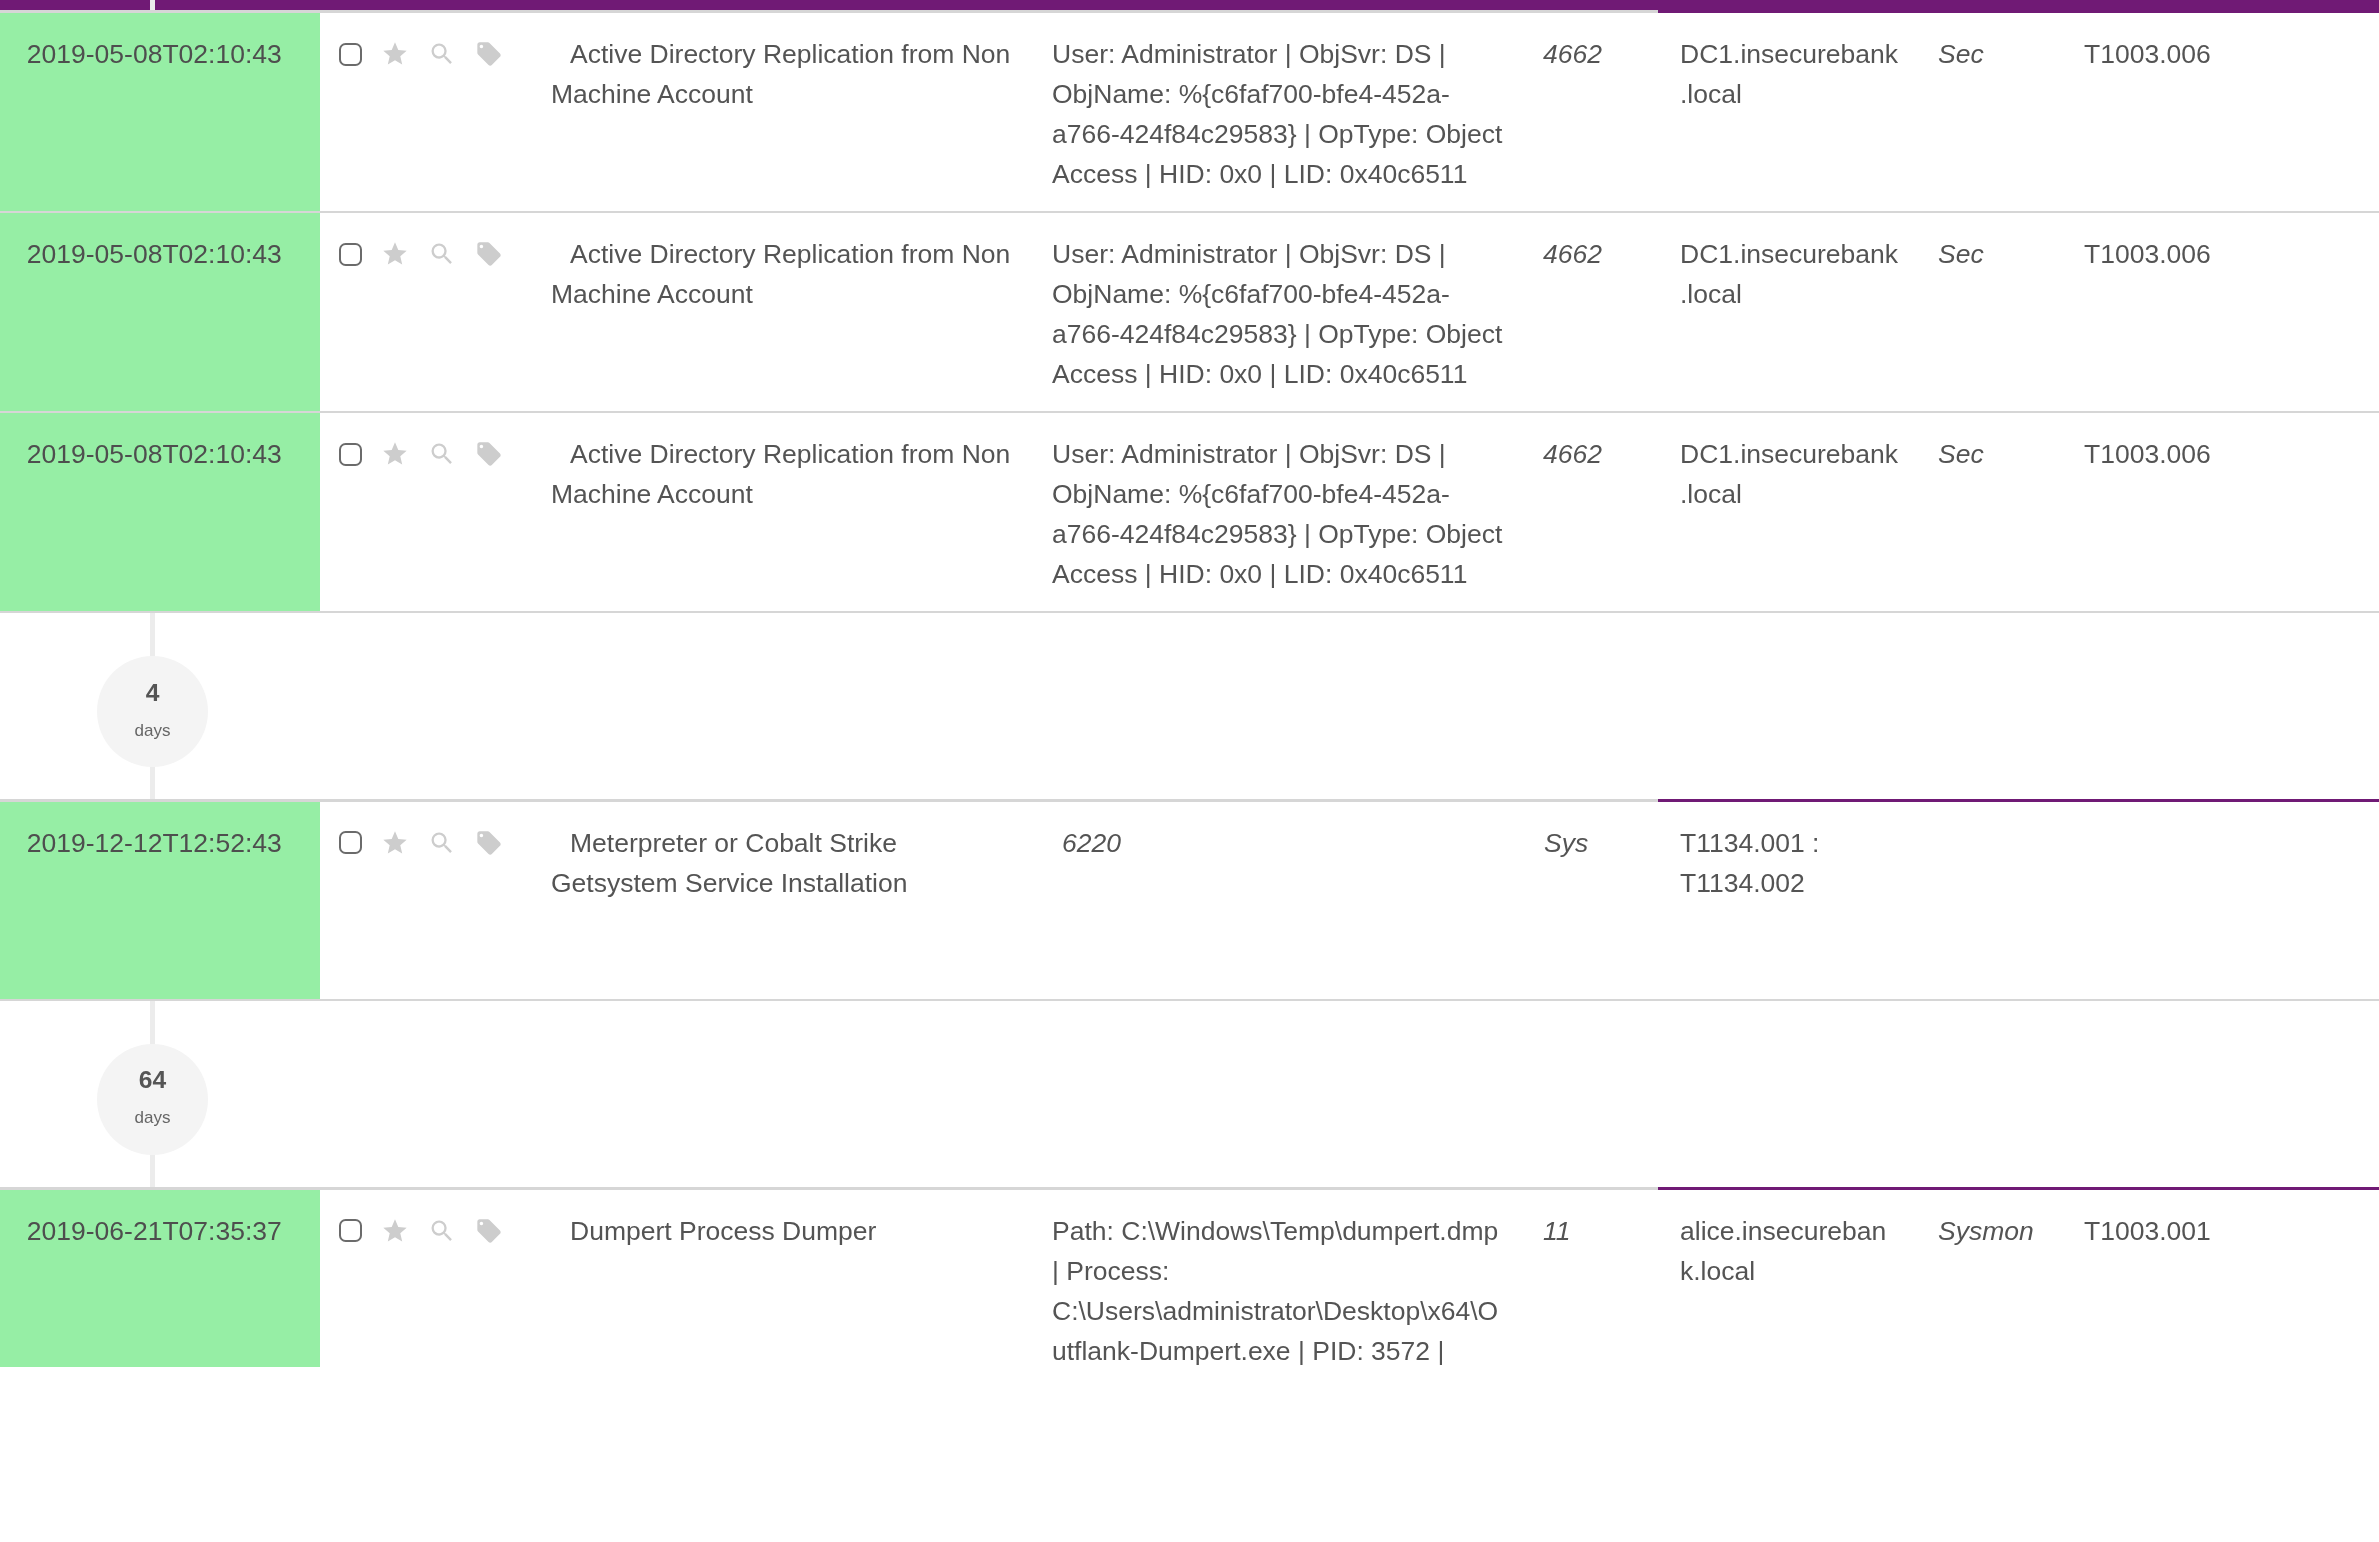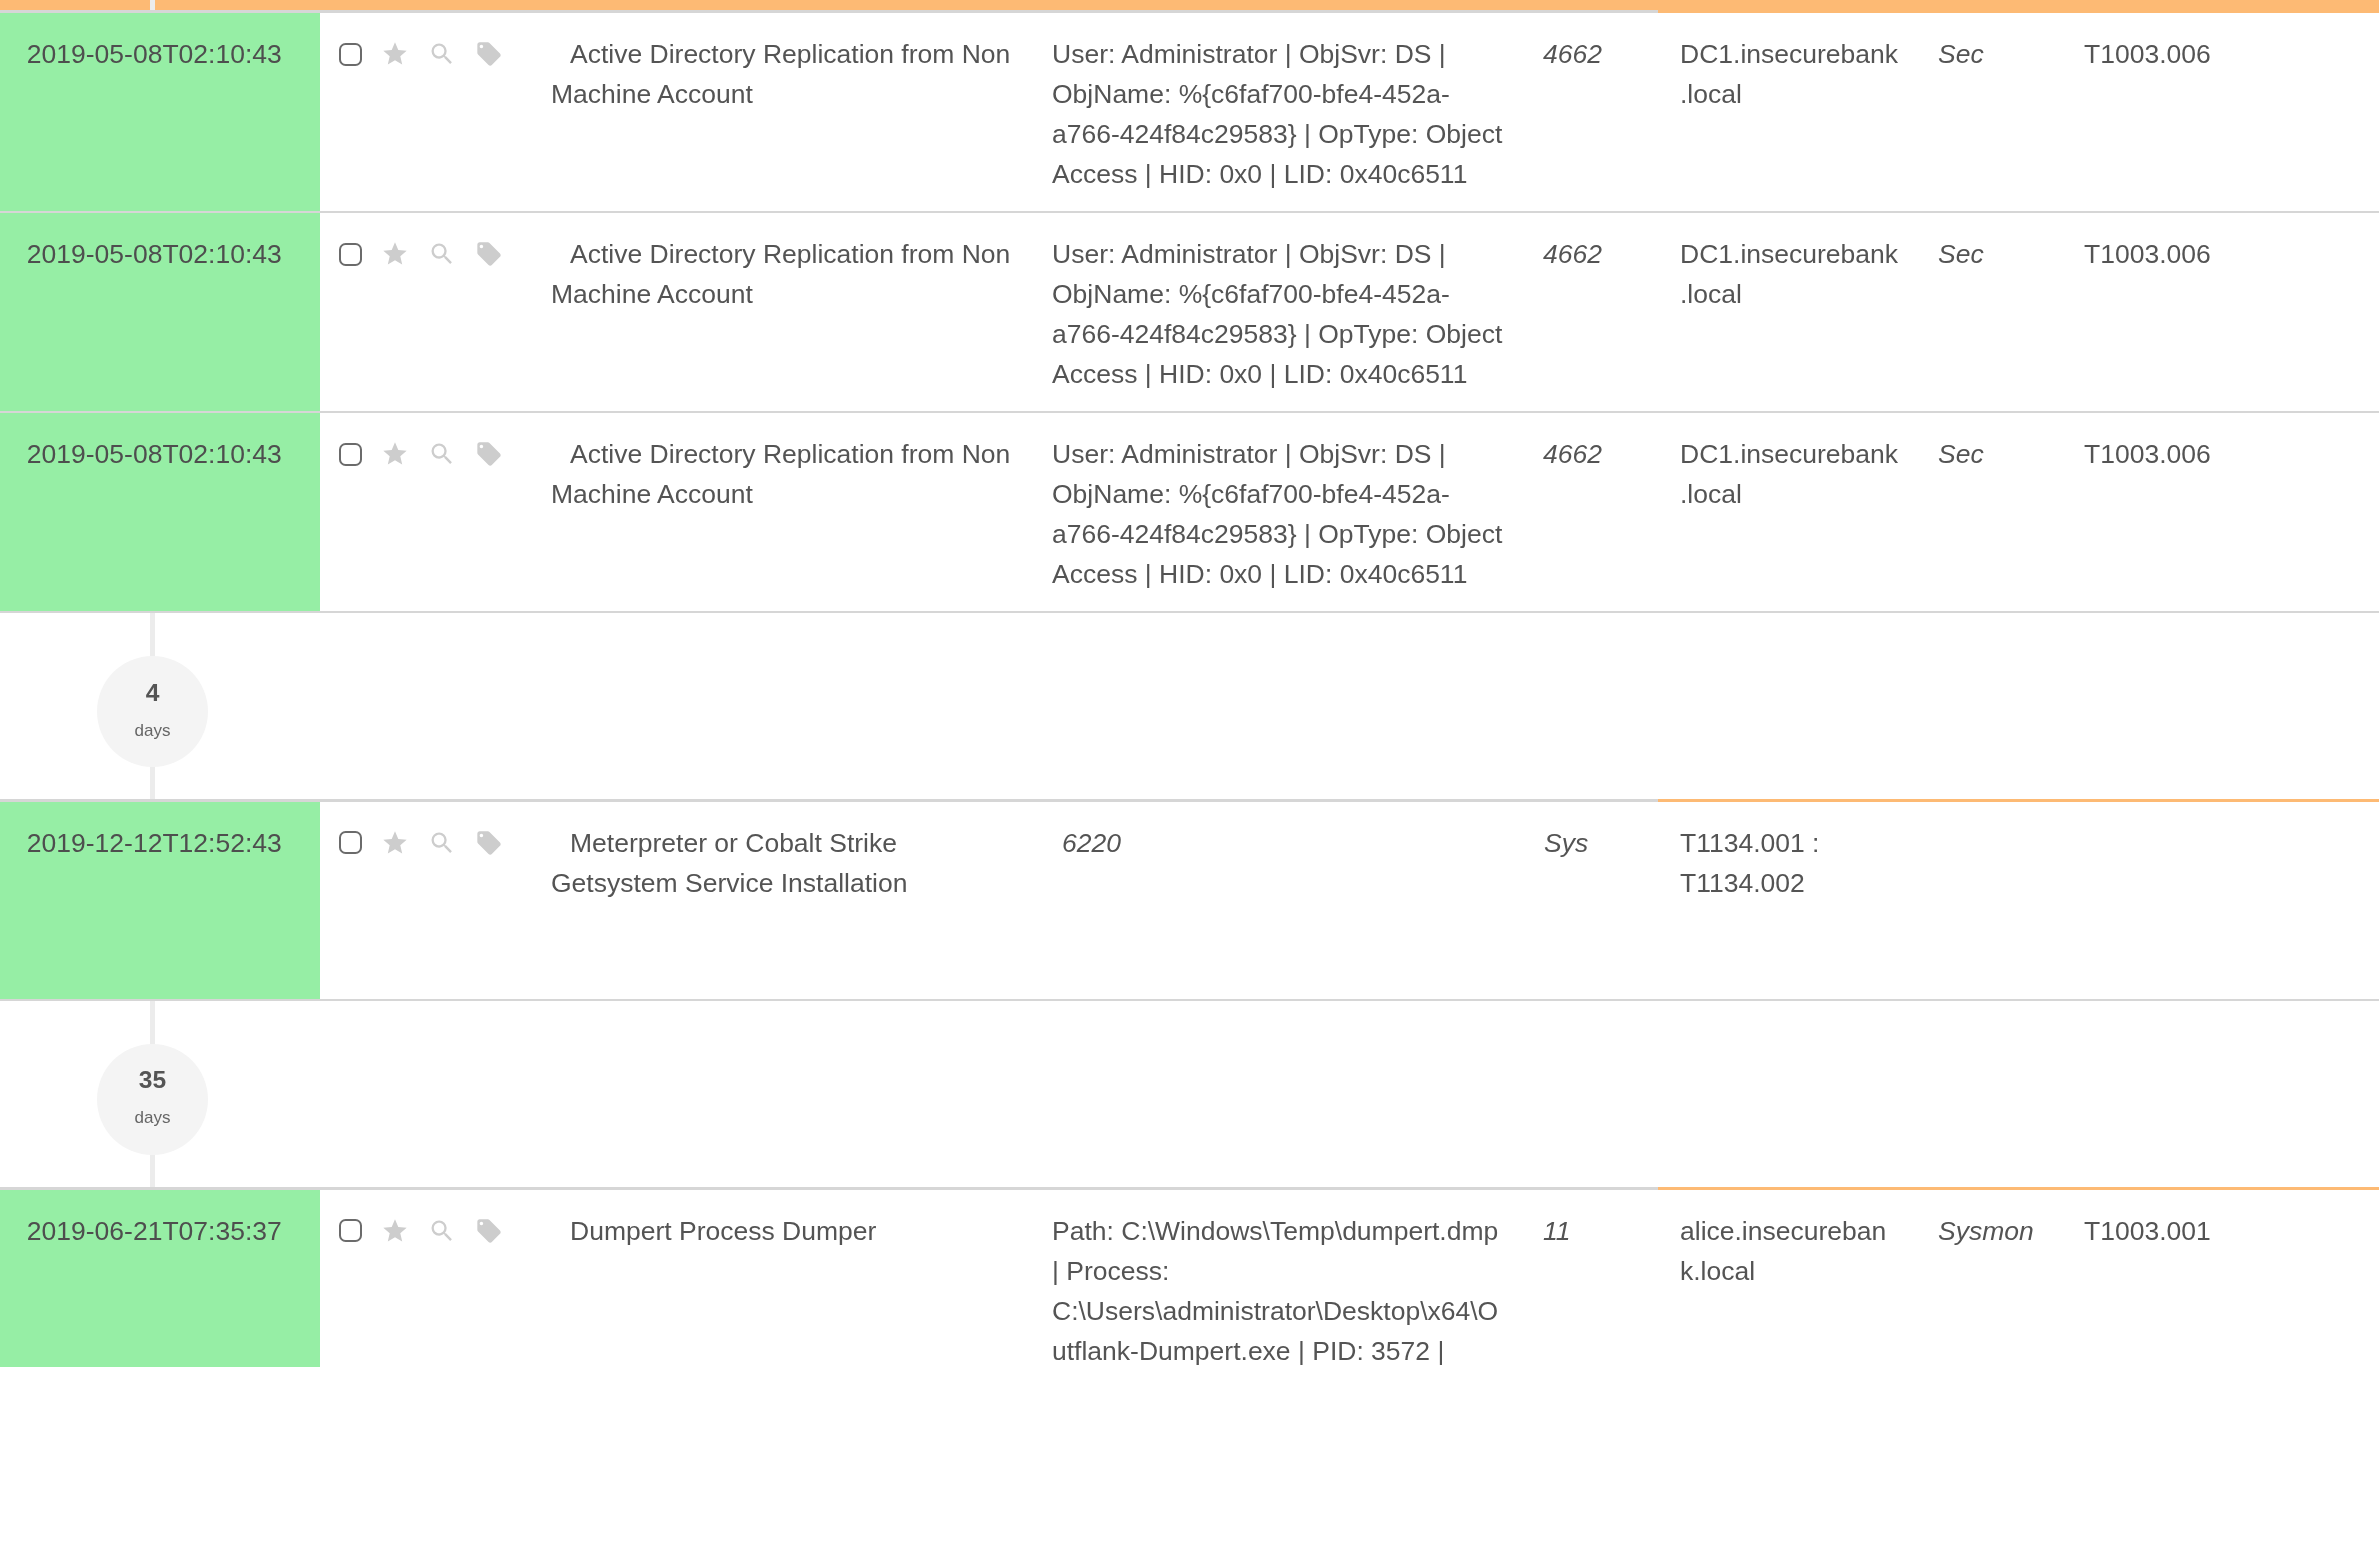--- a/index.html
+++ b/index.html
@@ -4,21 +4,21 @@
 <style>
   html,body{margin:0;padding:0;background:#ffffff;}
   #app{
     position:relative;
     width:2379px;height:1367px;
     overflow:hidden;
     font-family:"Liberation Sans", sans-serif;
     font-size:26.5px;
     line-height:40px;
     color:#545454;
-    background:#fdba74;
+    background:#701a75;
   }
   
   .top-cap{position:relative;height:10.4px;}
   .connector-stub{position:absolute;left:150px;top:0;bottom:0;width:4.7px;background:#ececec;}
   .partial-divider{width:1658px;height:2.8px;background:#d6d6d6;}
   
   .event-row{
     display:grid;
     grid-template-columns:320px 231px 473px 481px 175px 219px 185px 1fr;
     align-items:stretch;
@@ -195,21 +195,21 @@
     </div>
     <div class="title-cell">Meterpreter or Cobalt Strike Getsystem Service Installation</div>
     <div class="eventid-cell">6220</div>
     <div class="source-cell">Sys</div>
     <div class="technique-cell">T1134.001 : T1134.002</div>
   </div>
 
   <div class="gap-row">
     <div class="gap-connector"></div>
     <div class="gap-circle">
-      <span class="gap-count">35</span>
+      <span class="gap-count">64</span>
       <span class="gap-unit">days</span>
     </div>
   </div>
   <div class="partial-divider"></div>
 
   <div class="event-row">
     <div class="ts-cell">2019-06-21T07:35:37</div>
     <div class="icons-cell">
       <div class="icon-strip">
         <span class="checkbox"></span>

